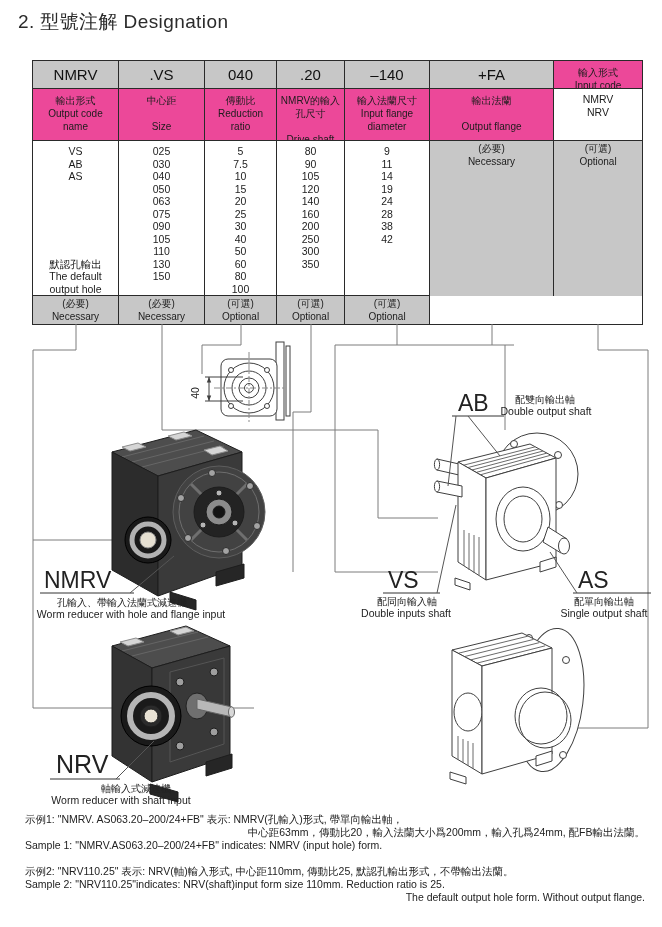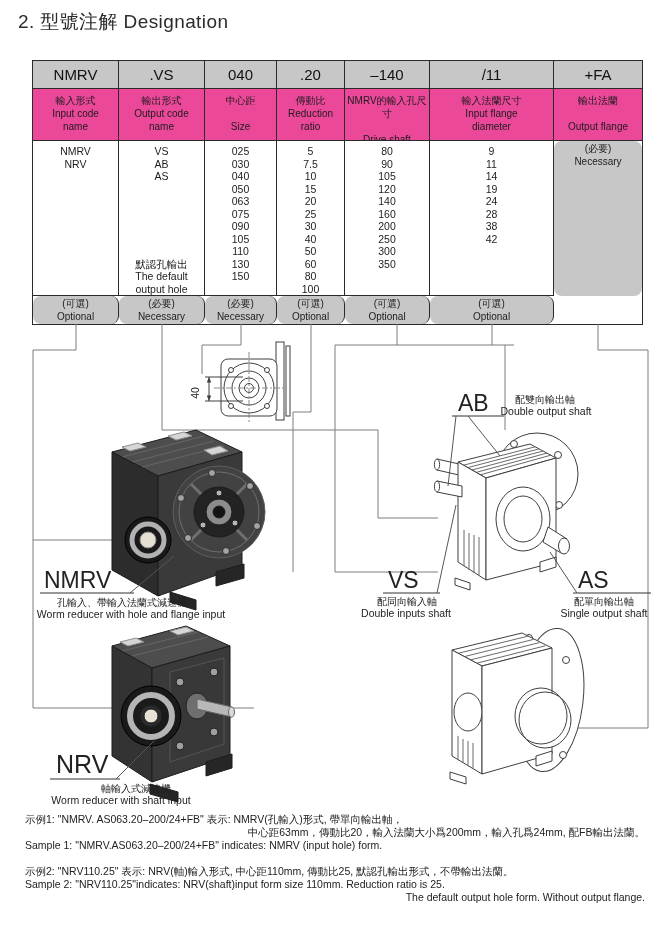--- a/index.html
+++ b/index.html
@@ -21,21 +21,21 @@
     border:1px solid #2a2a2a; background:#fff;
   }
   .cell {
     border-right:1px solid #2a2a2a; border-bottom:1px solid #2a2a2a;
     text-align:center; white-space:pre-line; overflow:hidden; box-sizing:border-box;
   }
   .dtable > .cell:nth-child(7n) { border-right:none; }
   .hd { background:#c7c7c7; font-size:15px; line-height:27px; color:#111; }
   .sub { background:#ec4899; font-size:10px; line-height:13px; padding-top:5px; }
   .bd { background:#fff; font-size:10.5px; line-height:12.5px; padding-top:4px; }
-  .ft { background:#c7c7c7; font-size:10px; line-height:12.5px; padding-top:2px; border-bottom:none;border-radius:8px; }
+  .ft { background:#c7c7c7; font-size:10px; line-height:12.5px; padding-top:2px; border-bottom:none; }
   
   .diagram { position:absolute; left:0; top:0; }
   .diagram text { font-family:"Liberation Sans","DejaVu Sans",sans-serif; fill:#222; }
   .code { font-size:23px; }
   .codebig { font-size:25px; }
   .cap { font-size:10px; }
   .capen { font-size:10.5px; }
   .dim { font-size:10.5px; }
   
   .notes {
@@ -53,21 +53,20 @@
 
   <div class="title">2. 型號注解 Designation</div>
 
   <div class="dtable">
 
     <div class="cell hd">NMRV</div>
     <div class="cell hd">.VS</div>
     <div class="cell hd">040</div>
     <div class="cell hd">.20</div>
     <div class="cell hd">–140</div>
-    <div class="cell hd">/11</div>
     <div class="cell hd">+FA</div>
 
     <div class="cell sub">輸入形式
 Input code
 name</div>
     <div class="cell sub">輸出形式
 Output code
 name</div>
     <div class="cell sub">中心距
 &nbsp;

